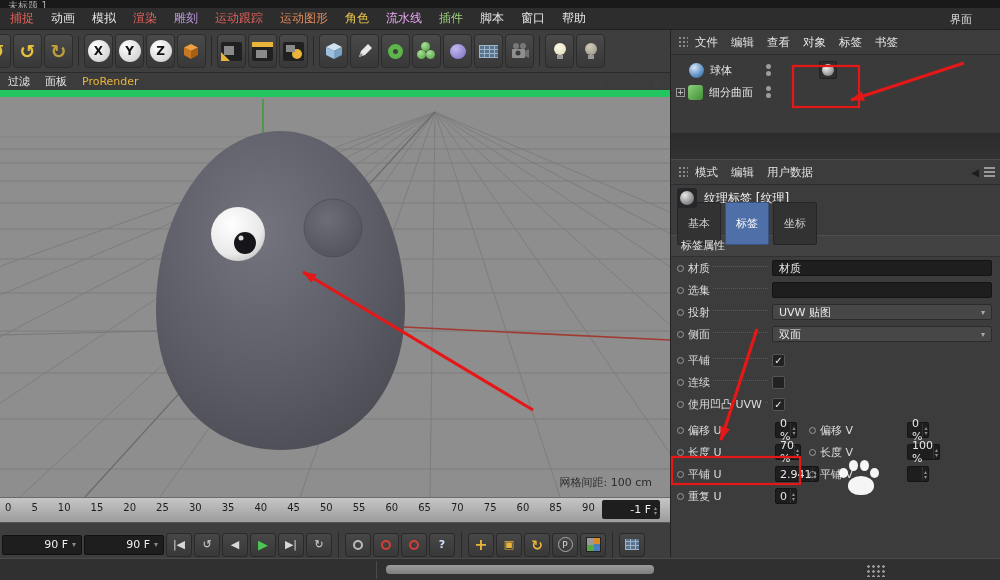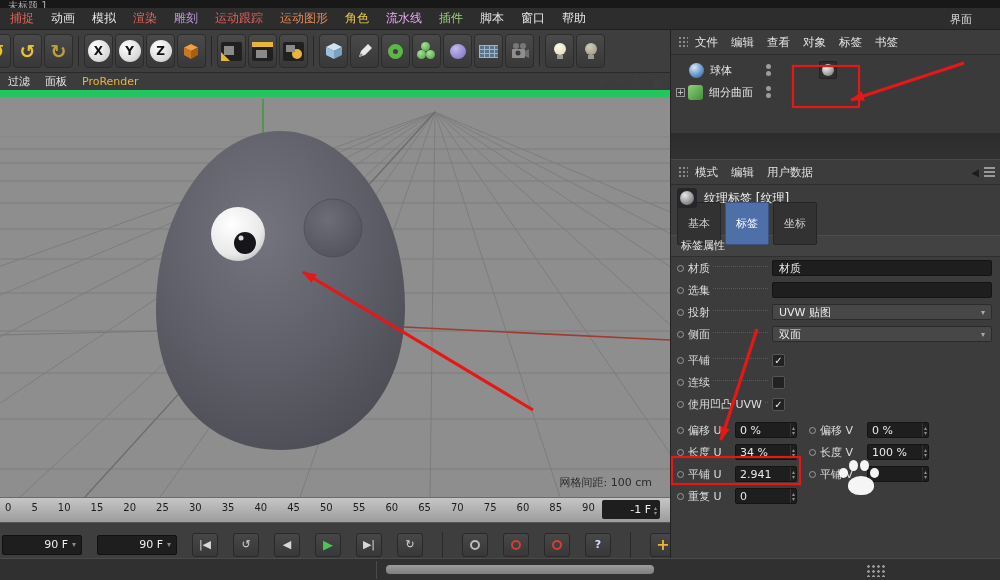--- a/index.html
+++ b/index.html
@@ -46,21 +46,21 @@
   .gridlabel{position:absolute;right:18px;bottom:7px;color:#2c2c2c;font-size:11px;z-index:5;}
   
   .ruler{position:absolute;top:467px;left:0;width:670px;height:25px;background:linear-gradient(#c6c6c6,#9c9c9c);
          border-top:1px solid #6a6a6a;box-sizing:border-box;}
   .ticks{position:absolute;left:5px;top:4px;width:590px;display:flex;justify-content:space-between;color:#1d1d1d;font-size:10px;}
   .framefield{position:absolute;left:602px;top:2px;width:58px;height:19px;background:#1e1e1e;border-radius:2px;color:#eee;
               display:flex;align-items:center;justify-content:flex-end;padding-right:3px;box-sizing:border-box;font-size:11px;gap:3px;}
   .stepper{display:flex;flex-direction:column;color:#8d8d8d;font-size:6px;line-height:5px;}
   
   .transport{position:absolute;top:492px;left:0;width:670px;height:44px;background:#3e3e3e;border-top:1px solid #555;
-             display:flex;align-items:center;gap:15px;padding:0 2px;box-sizing:border-box;}
+             display:flex;align-items:center;gap:2px;padding:0 2px;box-sizing:border-box;}
   .tfield{flex:none;width:80px;height:20px;background:#1e1e1e;border:1px solid #111;border-radius:2px;display:flex;
           align-items:center;justify-content:flex-end;gap:4px;padding:0 5px;box-sizing:border-box;color:#eee;}
   .tfield .dd{color:#888;font-size:8px;}
   .tbtn{flex:none;width:26px;height:24px;background:linear-gradient(#474747,#383838);border:1px solid #292929;border-radius:3px;
         display:flex;align-items:center;justify-content:center;color:#d8d8d8;font-size:11px;box-sizing:border-box;}
   .tbtn .green{color:#4cc553;font-size:13px;}
   .ring{width:10px;height:10px;border-radius:50%;border:2px solid #bbb;box-sizing:border-box;}
   .ring.red{border-color:#d04038;}
   .helpq{color:#cfe0ff;font-weight:bold;}
   .ytool{color:#e8b43a;font-weight:bold;}
@@ -114,21 +114,21 @@
   .pdot{width:7px;height:7px;border:1px solid #9a9a9a;border-radius:50%;flex:none;margin-right:4px;box-sizing:border-box;}
   .plabel{color:#dedede;white-space:nowrap;}
   .pleader{flex:1;border-bottom:1px dotted #5a5a5a;height:55%;margin:0 4px 4px 3px;min-width:2px;}
   .pfield{width:220px;height:16px;background:#1e1e1e;border:1px solid #141414;border-radius:2px;color:#e8e8e8;
           display:flex;align-items:center;padding:0 6px;box-sizing:border-box;}
   .pselect{width:220px;height:16px;background:#474747;border:1px solid #2b2b2b;border-radius:2px;color:#eaeaea;
            display:flex;align-items:center;justify-content:space-between;padding:0 6px;box-sizing:border-box;}
   .pselect .dd{color:#aaa;font-size:8px;}
   .pcheck{width:13px;height:13px;background:#222;border:1px solid #555;border-radius:2px;color:#eee;font-size:10px;
           line-height:11px;text-align:center;box-sizing:border-box;}
-  .pgroup{display:flex;align-items:center;width:120px;flex:none;}
+  .pgroup{display:flex;align-items:center;width:120px;flex:none;gap:40px;}
   .pgroup + .pgroup{margin-left:12px;}
   .pgl{display:flex;align-items:center;width:58px;flex:none;}
   .numfield{width:62px;height:16px;background:#1e1e1e;border:1px solid #141414;border-radius:2px;display:flex;
             align-items:center;box-sizing:border-box;}
   .numfield .nv{flex:1;padding-left:4px;color:#e8e8e8;}
   .numfield .stepper{border-left:1px solid #333;padding:0 1px;height:100%;justify-content:center;}
   
   .watermark{position:absolute;left:794px;top:460px;width:140px;height:72px;z-index:40;pointer-events:none;}
   .wmtext{position:absolute;left:2px;top:32px;font-size:29px;font-weight:bold;color:#fff;letter-spacing:.5px;
           text-shadow:0 1px 2px rgba(0,0,0,.3);}
@@ -589,21 +589,21 @@
           </span>
       </span>
     </div>
     <div class="prow" data-name="prop-row-length">
       <span class="pgroup" data-name="length-u-group">
         <span class="pgl">
             <span class="pdot" data-name="keyframe-dot"></span>
           <span class="plabel">长度 U</span>
           </span>
         <span class="numfield" data-name="length-u-field">
-          <span class="nv">34 %</span>
+          <span class="nv">70 %</span>
           <span class="stepper" data-name="stepper-icon">
               <span>▴</span>
               <span>▾</span>
             </span>
           </span>
       </span>
       <span class="pgroup" data-name="length-v-group">
         <span class="pgl">
             <span class="pdot" data-name="keyframe-dot"></span>
           <span class="plabel">长度 V</span>

